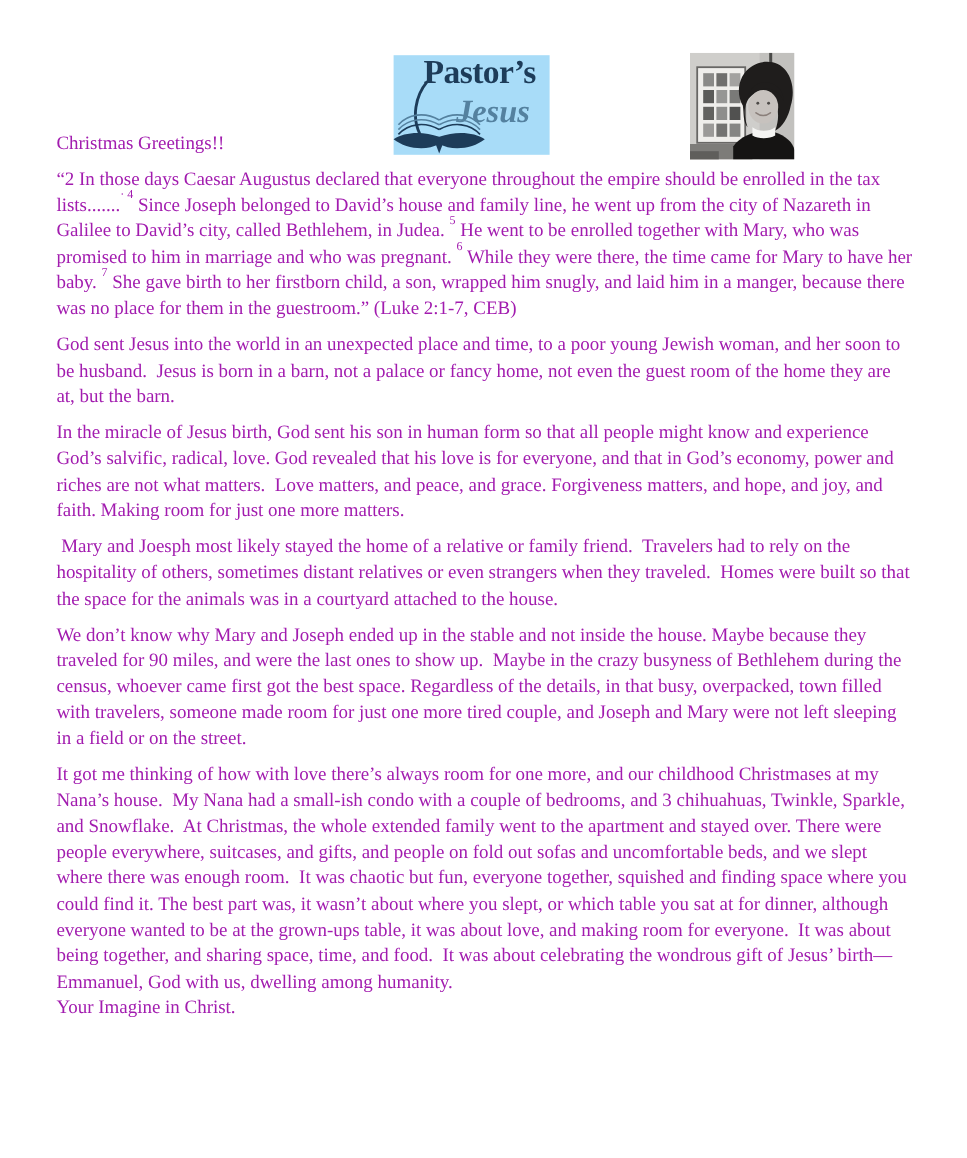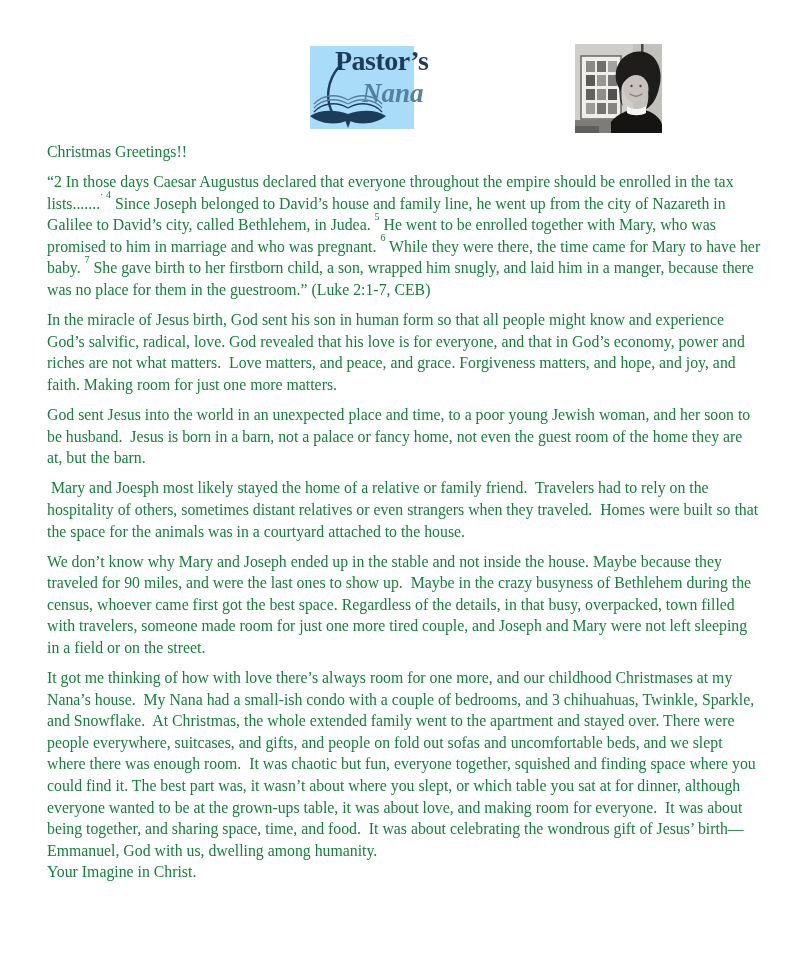--- a/index.html
+++ b/index.html
@@ -5,21 +5,21 @@
   html,body{margin:0;padding:0;background:#ffffff;}
   .page{
     position:relative;
     width:806px;height:965px;
     background:#ffffff;
     overflow:hidden;
     font-family:"Liberation Serif","DejaVu Serif",serif;
   }
   
   .logo{
-    position:absolute;left:310px;top:46px;width:104px;height:83px;
+    position:absolute;left:328px;top:46px;width:130px;height:83px;
     background:var(--logo-bg,#a8dcf8);
   }
   .logo-top{
     position:absolute;left:25px;top:1px;
     font-family:"Liberation Serif","DejaVu Serif",serif;
     font-size:28px;font-weight:600;letter-spacing:-0.5px;line-height:1;
     color:var(--logo-ink,#1d3c59);
   }
   .logo-bottom{
     position:absolute;left:52px;top:34px;
@@ -28,21 +28,21 @@
     color:var(--logo-accent,#54819f);
   }
   .logo-book{position:absolute;left:-3px;top:21px;}
   .photo{
     position:absolute;left:575px;top:44px;width:87px;height:89px;
     display:block;
   }
   
   .content{
     position:absolute;left:47px;top:109px;width:714px;
-    font-size:15.8px;line-height:21.6px;color:#15803d;margin-top:32px;
+    font-size:15.8px;line-height:21.6px;color:#a21caf;
   }
   .content p{
     margin:0 0 8.5px 0;
     white-space:pre-wrap;
   }
   .content p:last-child{margin-bottom:0;}
   .content sup{
     font-size:10px;line-height:0;position:relative;top:-4.5px;
   }
 </style>
@@ -62,21 +62,21 @@
 
       <path d="M41,33 C53,26 67,28 75,37" fill="none" stroke="var(--logo-accent,#54819f)" stroke-width="1.4"></path>
       <path d="M41,37 C53,30 67,32 75,41" fill="none" stroke="var(--logo-accent,#54819f)" stroke-width="1.4"></path>
       <path d="M41,41 C53,34 67,36 75,45" fill="none" stroke="var(--logo-ink,#1d3c59)" stroke-width="1.4"></path>
 
       <path d="M41,47 C27,42 12,43 3,49 C13,57 30,59 41,53 C52,59 69,57 79,49 C70,43 55,42 41,47 Z" fill="var(--logo-ink,#1d3c59)"></path>
 
       <path d="M38,53 L41,61 L44,53 Z" fill="var(--logo-ink,#1d3c59)"></path>
     </svg>
     <span class="logo-top">Pastor’s</span>
-    <span class="logo-bottom">Nana</span>
+    <span class="logo-bottom">Jesus</span>
   </div>
 
   <svg class="photo" width="87" height="89" viewBox="0 0 87 89">
     <rect x="0" y="0" width="87" height="89" fill="#cfcecb"></rect>
     <rect x="58" y="0" width="29" height="89" fill="#c2c1be"></rect>
 
     <rect x="66" y="0" width="2.5" height="30" fill="#4a4a48"></rect>
 
     <rect x="0" y="76" width="52" height="13" fill="#7d7c79"></rect>
     <rect x="0" y="82" width="24" height="7" fill="#5f5e5b"></rect>
@@ -108,22 +108,22 @@
     <circle cx="56.5" cy="42" r="1.2" fill="#4d4a48"></circle>
     <circle cx="65.5" cy="42" r="1.2" fill="#4d4a48"></circle>
 
     <path d="M48,38 C50,28 58,23 66,25 C74,27 78,33 78,40 C74,32 68,29 62,30 C56,31 51,34 48,38 Z" fill="#1f1d1c"></path>
   </svg>
 
   <div class="content">
     <p>Christmas Greetings!!</p>
     <div>
         <p>“2 In those days Caesar Augustus declared that everyone throughout the empire should be enrolled in the tax lists.......<sup>· 4</sup> Since Joseph belonged to David’s house and family line, he went up from the city of Nazareth in Galilee to David’s city, called Bethlehem, in Judea. <sup>5</sup> He went to be enrolled together with Mary, who was promised to him in marriage and who was pregnant. <sup>6</sup> While they were there, the time came for Mary to have her baby. <sup>7</sup> She gave birth to her firstborn child, a son, wrapped him snugly, and laid him in a manger, because there was no place for them in the guestroom.” (Luke 2:1-7, CEB)</p>
+        <p>God sent Jesus into the world in an unexpected place and time, to a poor young Jewish woman, and her soon to be husband.  Jesus is born in a barn, not a palace or fancy home, not even the guest room of the home they are at, but the barn.</p>
         <p>In the miracle of Jesus birth, God sent his son in human form so that all people might know and experience God’s salvific, radical, love. God revealed that his love is for everyone, and that in God’s economy, power and riches are not what matters.  Love matters, and peace, and grace. Forgiveness matters, and hope, and joy, and faith. Making room for just one more matters.</p>
-        <p>God sent Jesus into the world in an unexpected place and time, to a poor young Jewish woman, and her soon to be husband.  Jesus is born in a barn, not a palace or fancy home, not even the guest room of the home they are at, but the barn.</p>
         <p> Mary and Joesph most likely stayed the home of a relative or family friend.  Travelers had to rely on the hospitality of others, sometimes distant relatives or even strangers when they traveled.  Homes were built so that the space for the animals was in a courtyard attached to the house.</p>
         <p>We don’t know why Mary and Joseph ended up in the stable and not inside the house. Maybe because they traveled for 90 miles, and were the last ones to show up.  Maybe in the crazy busyness of Bethlehem during the census, whoever came first got the best space. Regardless of the details, in that busy, overpacked, town filled with travelers, someone made room for just one more tired couple, and Joseph and Mary were not left sleeping in a field or on the street.</p>
         <p>It got me thinking of how with love there’s always room for one more, and our childhood Christmases at my Nana’s house.  My Nana had a small-ish condo with a couple of bedrooms, and 3 chihuahuas, Twinkle, Sparkle, and Snowflake.  At Christmas, the whole extended family went to the apartment and stayed over. There were people everywhere, suitcases, and gifts, and people on fold out sofas and uncomfortable beds, and we slept where there was enough room.  It was chaotic but fun, everyone together, squished and finding space where you could find it. The best part was, it wasn’t about where you slept, or which table you sat at for dinner, although everyone wanted to be at the grown-ups table, it was about love, and making room for everyone.  It was about being together, and sharing space, time, and food.  It was about celebrating the wondrous gift of Jesus’ birth—Emmanuel, God with us, dwelling among humanity.</p>
       </div>
     <p>Your Imagine in Christ.</p>
   </div>
 
 </div>
 
 </body></html>

